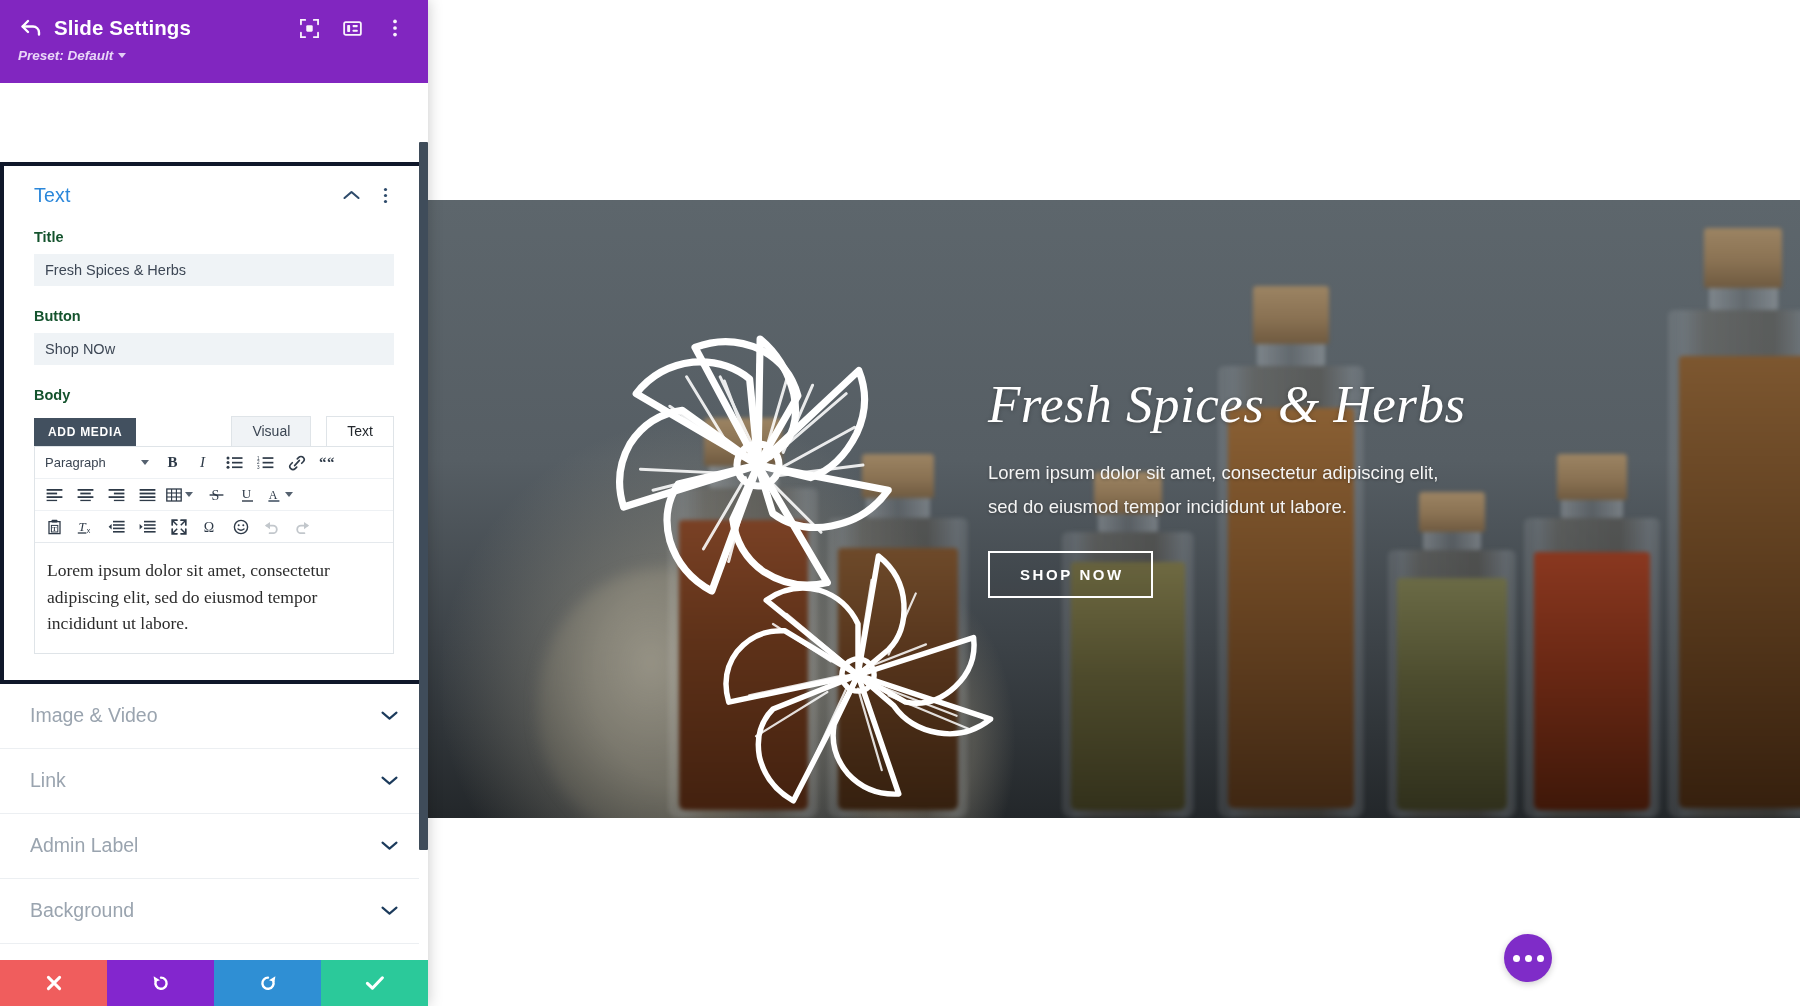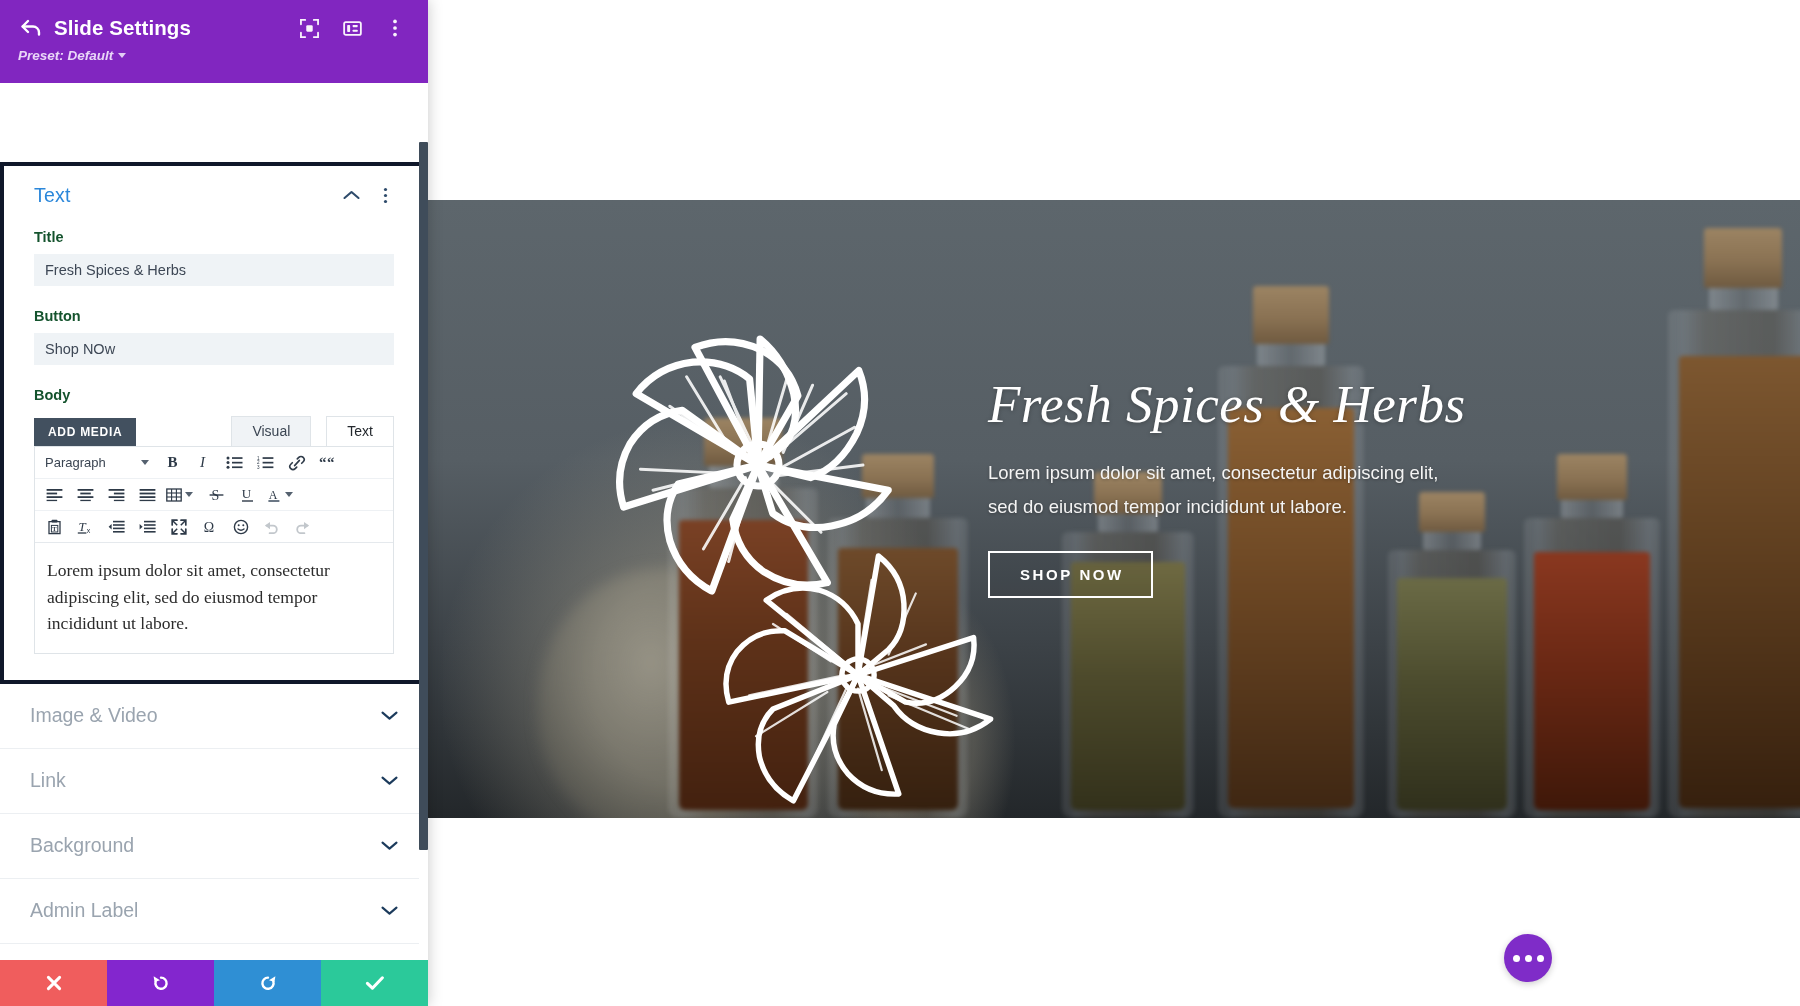--- a/index.html
+++ b/index.html
@@ -736,29 +736,29 @@
       </div>
       <div class="toggle-closed">
         <span class="tc-title">Link</span>
         <span class="tc-chev">
           <svg width="17" height="11" viewBox="0 0 17 11">
               <path d="M1.5 2.6 L8.5 8.6 L15.5 2.6" stroke="#1c3b5c" stroke-width="2.1" fill="none" stroke-linecap="round" stroke-linejoin="round"></path>
             </svg>
         </span>
       </div>
       <div class="toggle-closed">
-        <span class="tc-title">Background</span>
+        <span class="tc-title">Admin Label</span>
         <span class="tc-chev">
           <svg width="17" height="11" viewBox="0 0 17 11">
               <path d="M1.5 2.6 L8.5 8.6 L15.5 2.6" stroke="#1c3b5c" stroke-width="2.1" fill="none" stroke-linecap="round" stroke-linejoin="round"></path>
             </svg>
         </span>
       </div>
       <div class="toggle-closed">
-        <span class="tc-title">Admin Label</span>
+        <span class="tc-title">Background</span>
         <span class="tc-chev">
           <svg width="17" height="11" viewBox="0 0 17 11">
               <path d="M1.5 2.6 L8.5 8.6 L15.5 2.6" stroke="#1c3b5c" stroke-width="2.1" fill="none" stroke-linecap="round" stroke-linejoin="round"></path>
             </svg>
         </span>
       </div>
 
     </div>
 
     <div class="panel-scrollbar">

